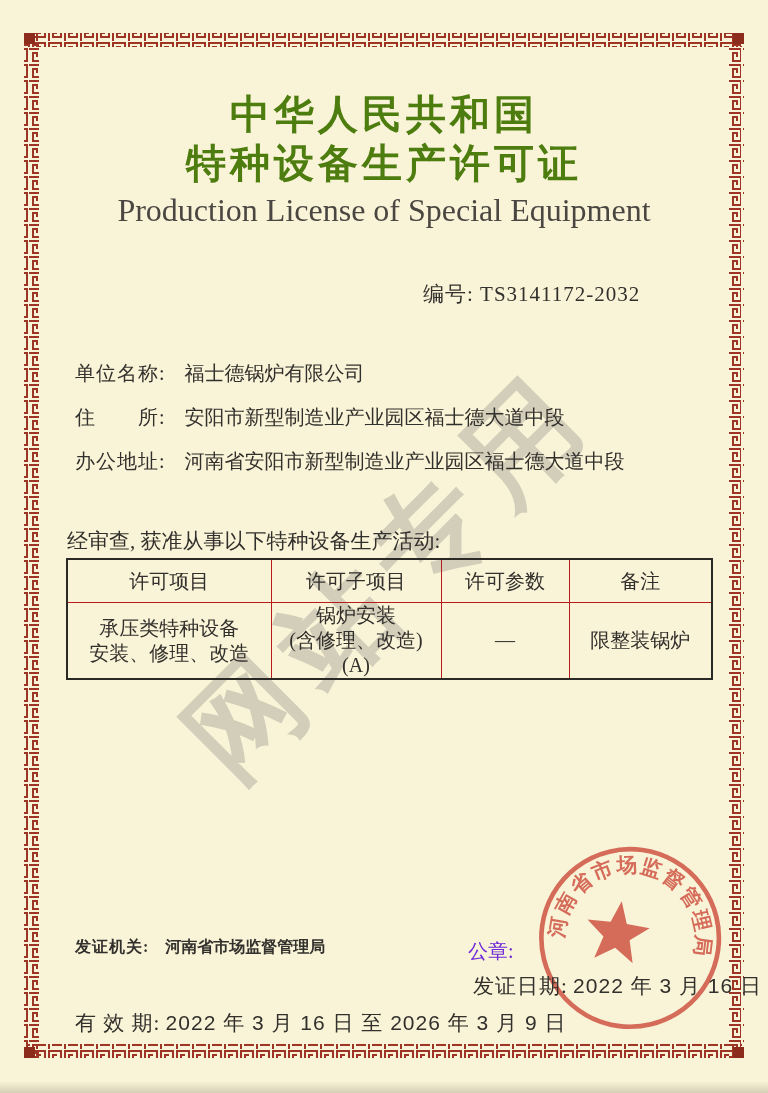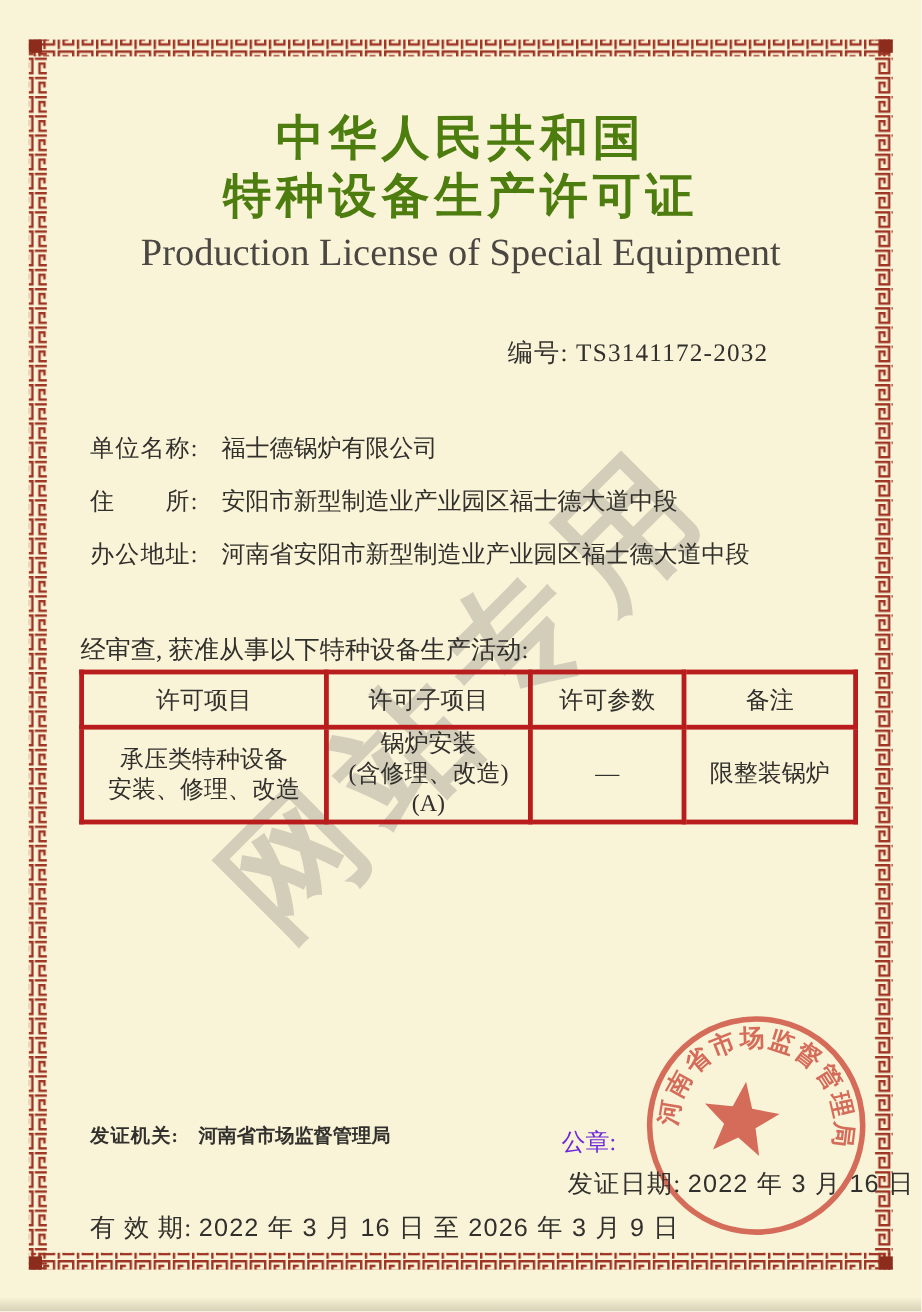--- a/index.html
+++ b/index.html
@@ -18,21 +18,21 @@
   .license-no{position:absolute;left:423px;top:280px;font-size:21px;letter-spacing:1px;z-index:3;}
   .license-no .num{font-family:"Liberation Serif",serif;}
   
   .info-row{position:absolute;left:75px;font-size:20px;z-index:3;white-space:nowrap;}
   .info-row .lbl{margin-right:14px;}
   .row1{top:360px;}.row2{top:404px;}.row3{top:448px;}
   .approval-intro{position:absolute;left:67px;top:527px;font-size:21px;z-index:3;}
   
   .scope-table{position:absolute;left:66px;top:558px;z-index:3;border-collapse:collapse;
     table-layout:fixed;width:645px;border:2px solid #2b2926;}
-  .scope-table th,.scope-table td{border:4px solid #b91c1c;text-align:center;vertical-align:middle;
+  .scope-table th,.scope-table td{border:1px solid #b91c1c;text-align:center;vertical-align:middle;
     font-weight:normal;font-size:20px;padding:0;}
   .scope-table th{height:42px;}
   .scope-table td{height:72px;line-height:25px;white-space:pre-line;}
   
   .issuer{position:absolute;left:75px;top:937px;font-size:16px;z-index:3;white-space:nowrap;font-weight:bold;}
   .issuer .lbl{margin-right:12px;}
   .seal-caption{position:absolute;left:468px;top:938px;font-size:20px;color:#6d28d9;z-index:3;}
   .seal{position:absolute;left:534px;top:843px;z-index:4;opacity:.82;transform:rotate(8deg);}
   .issue-date{position:absolute;left:473px;top:972px;font-size:21px;z-index:5;white-space:nowrap;}
   .validity{position:absolute;left:75px;top:1009px;font-size:21px;z-index:5;white-space:nowrap;}

